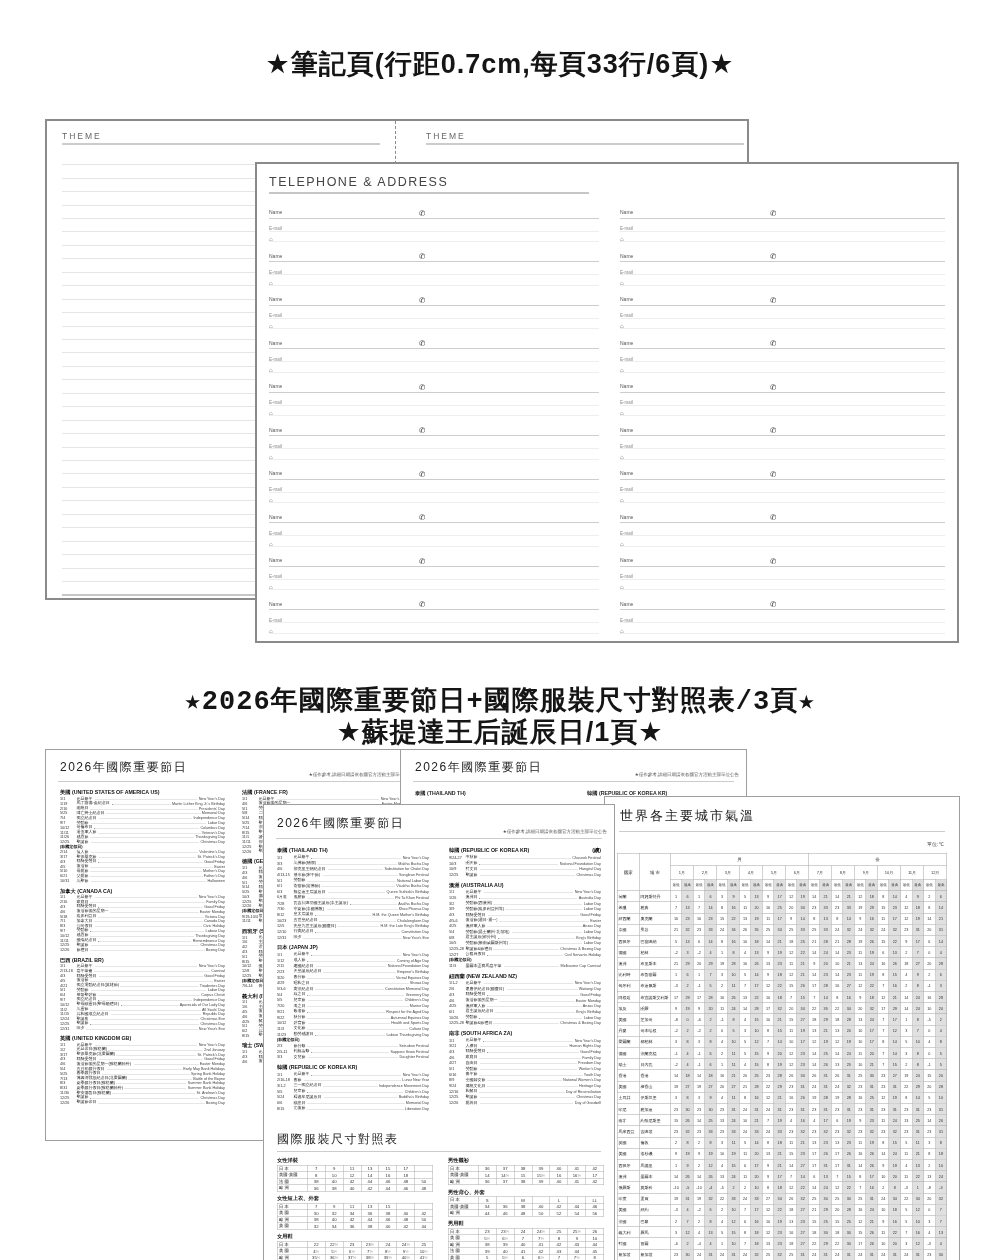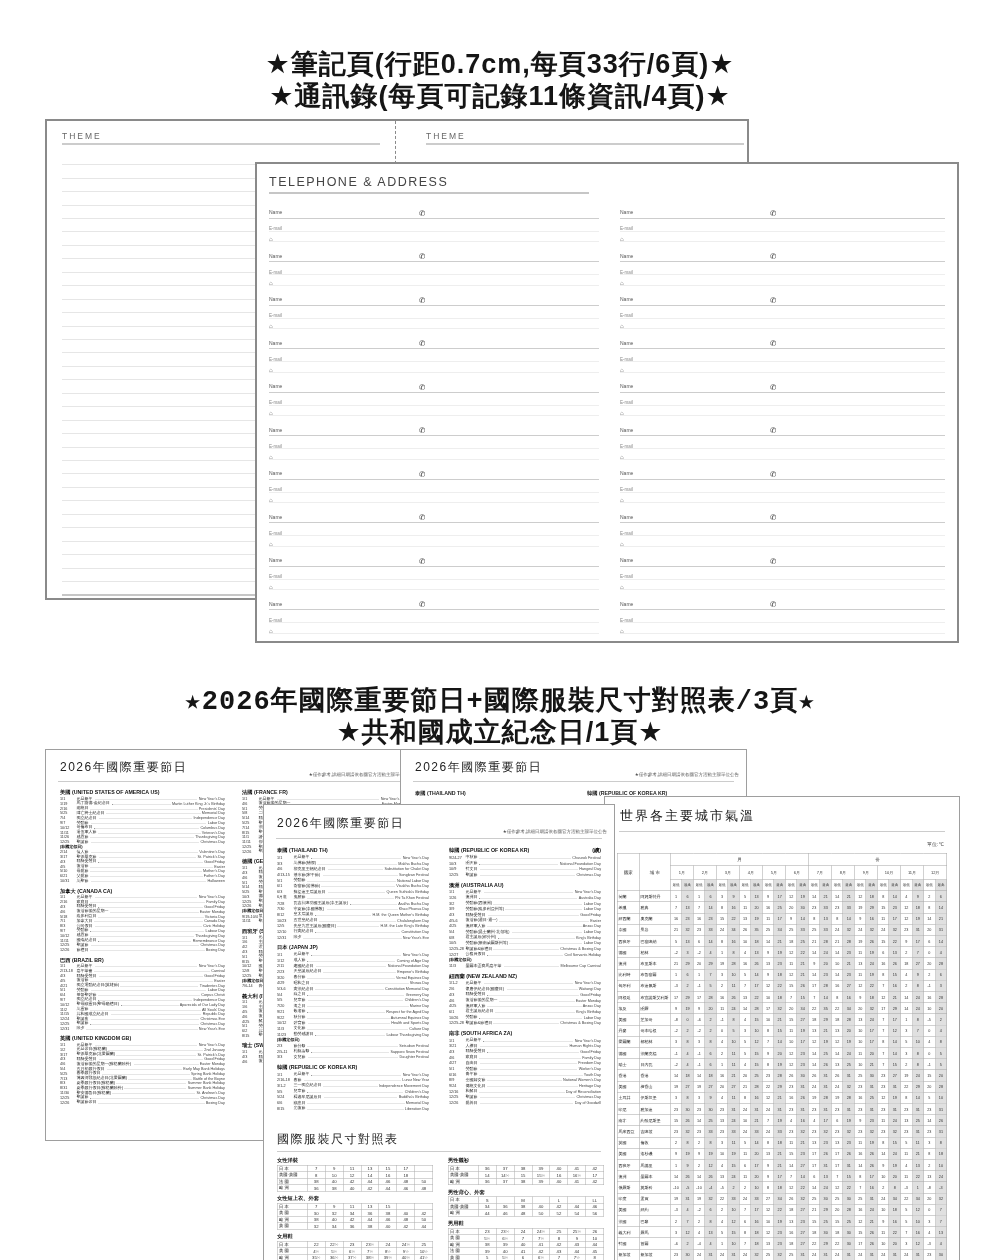--- a/index.html
+++ b/index.html
@@ -76,21 +76,20 @@
   table.temp .ct{font-size:8px;text-align:left;padding-left:2px;color:#222;}
   table.temp .ci{font-size:8px;text-align:left;padding-left:2px;color:#222;}
   table.temp .hi{background:#e0e0e0;}
 </style>
 </head>
 <body>
 
 <div id="canvas">
 
   <div class="btitle" style="top:12px;">★筆記頁(行距0.7cm,每頁33行/6頁)★</div>
-  <div class="btitle" style="top:44px;">★通訊錄(每頁可記錄11條資訊/4頁)★</div>
 
   <div class="pg b2" style="left:45px;top:85px;width:700px;height:477px;z-index:1;">
     <div class="sc" style="width:1400px;height:954px;">
       <div class="half" style="left:30px;">
         <div class="theme">THEME</div>
         <div class="theme-rule"></div>
         <div class="nlines">
             <div class="nline"></div>
             <div class="nline"></div>
             <div class="nline"></div>
@@ -365,21 +364,21 @@
       <div class="rec-name">
         
         </div>
 
     </div>
         </div>
     </div>
   </div>
 
   <div class="btitle" style="top:648px;font-family:Liberation Mono, monospace;">★2026年國際重要節日+國際服裝尺寸對照表/3頁★</div>
-  <div class="btitle" style="top:680px;">★共和國成立紀念日/1頁★</div>
+  <div class="btitle" style="top:680px;">★蘇提達王后誕辰日/1頁★</div>
 
   <div class="pg b1" style="left:45px;top:715px;width:372px;height:390px;z-index:1;">
     <div class="sc" style="width:744px;height:780px;">
       <div class="ph-head">2026年國際重要節日</div>
       <div class="ph-note" style="right:10px;">★僅作參考,詳細日期請依各國官方活動主辦單位公告</div>
       <div class="ph-rule"></div>
       <div class="hcol" style="left:28px;width:330px;">
           <div class="country">
     <div class="chead">
       <span>美國 (UNITED STATES OF AMERICA US)</span>

